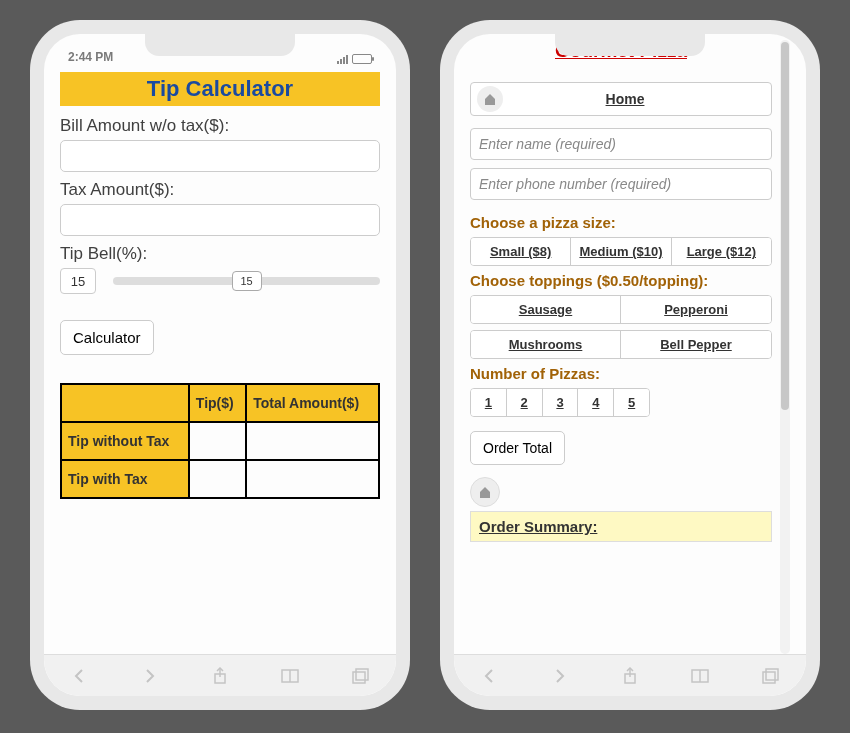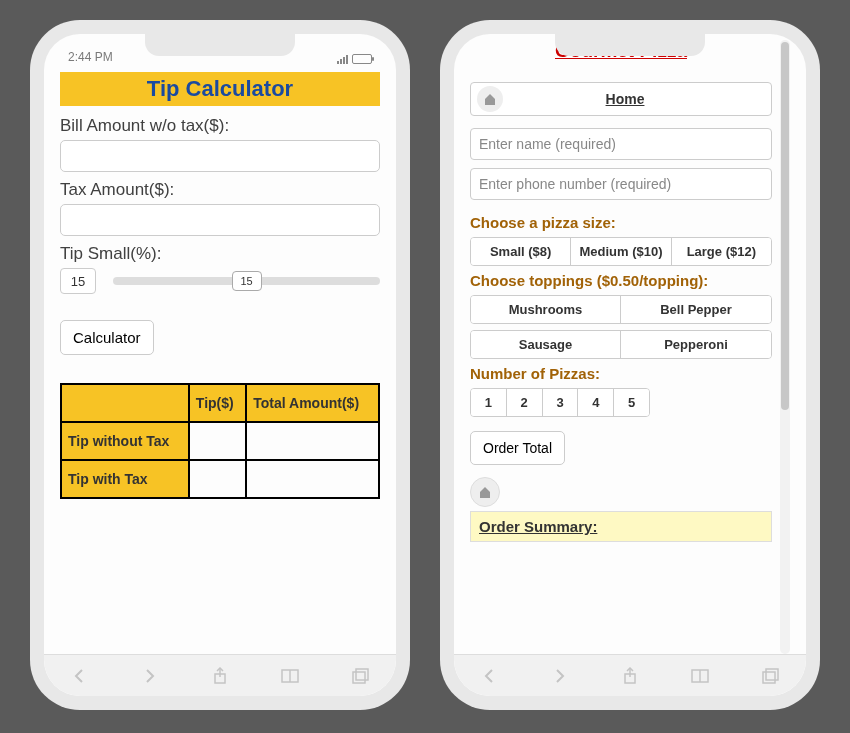--- a/index.html
+++ b/index.html
@@ -48,20 +48,21 @@
     z-index: 5;
   }
   .statusbar {
     height: 32px;
     display: flex;
     justify-content: space-between;
     align-items: flex-end;
     padding: 0 24px 2px;
     font-size: 12px;
     color: #7a7a7a;
+    font-weight: bold;
   }
   .status-icons { display: flex; align-items: center; gap: 4px; }
   .signal-bars { display: flex; align-items: flex-end; gap: 1px; }
   .signal-bars span { width: 2px; background: #888; }
   .signal-bars span:nth-child(1){height:3px;}
   .signal-bars span:nth-child(2){height:5px;}
   .signal-bars span:nth-child(3){height:7px;}
   .signal-bars span:nth-child(4){height:9px;}
   .battery {
     width: 20px; height: 10px; border: 1px solid #888; border-radius: 2px; position: relative;
@@ -185,28 +186,28 @@
     display:flex; align-items:center; border:1px solid #ccc; border-radius:4px;
     background:#fff; height:34px; margin-bottom:12px;text-decoration:underline;
   }
   .gp-home .home-ico {
     width:26px; height:26px; margin:0 6px; border-radius:50%; background:#eee;
     display:flex; align-items:center; justify-content:center; color:#888;
   }
   .gp-home .home-label { flex:1; text-align:center; font-weight:bold; padding-right:30px; }
   .gp-input {
     width:100%; height:32px; border:1px solid #ccc; border-radius:4px; background:#fff;
-    padding:4px 8px; margin-bottom:8px; font-size:14px; color:#14532d;
+    padding:4px 8px; margin-bottom:8px; font-size:14px; color:#14532d;font-style:italic;
   }
   .gp-input::placeholder { color:#888; }
   .gp-section-label {
     color:#a16207; font-weight:bold; font-size:15px; margin:6px 0 6px;
   }
   .seg {
-    display:flex; border:1px solid #ccc; border-radius:4px; overflow:hidden; margin-bottom:6px;
+    display:flex; border:1px solid #ccc; border-radius:4px; overflow:hidden; margin-bottom:6px;text-decoration:underline;
   }
   .seg .opt {
     flex:1; text-align:center; padding:6px 4px; font-size:13px; font-weight:bold;
     border-right:1px solid #ccc; background:#fff; cursor:pointer;
   }
   .seg .opt:last-child { border-right:none; }
   .seg.two .opt { flex: 1 1 50%; }
   .gp-btn {
     display:inline-block; padding:8px 12px; border:1px solid #ccc; border-radius:5px;
     background:#fff; font-size:14px; margin:8px 0; cursor:pointer;
@@ -250,21 +251,21 @@
             <div class="tc-label">Bill Amount w/o tax($):</div>
             <input class="tc-input" style="">
           </div>
 
           <div class="tc-row">
             <div class="tc-label">Tax Amount($):</div>
             <input class="tc-input" style="">
           </div>
 
           <div class="tc-row">
-            <div class="tc-label">Tip Small(%):</div>
+            <div class="tc-label">Tip Bell(%):</div>
             <div class="tip-rate-row">
               <div class="tip-rate-value">15</div>
               <div class="slider">
                 <div class="slider-track"></div>
                 <div class="slider-thumb">15</div>
               </div>
             </div>
           </div>
 
           <button class="calc-btn">Calculator</button>
@@ -347,26 +348,26 @@
 
               <div class="gp-section-label">Choose a pizza size:</div>
               <div class="seg">
                 <div class="opt">Small ($8)</div>
                 <div class="opt">Medium ($10)</div>
                 <div class="opt">Large ($12)</div>
               </div>
 
               <div class="gp-section-label">Choose toppings ($0.50/topping):</div>
               <div class="seg two">
+                <div class="opt">Sausage</div>
+                <div class="opt">Pepperoni</div>
+              </div>
+              <div class="seg two">
                 <div class="opt">Mushrooms</div>
                 <div class="opt">Bell Pepper</div>
-              </div>
-              <div class="seg two">
-                <div class="opt">Sausage</div>
-                <div class="opt">Pepperoni</div>
               </div>
 
               <div class="gp-section-label">Number of Pizzas:</div>
               <div class="seg" style="width:180px">
                 <div class="opt">1</div>
                 <div class="opt">2</div>
                 <div class="opt">3</div>
                 <div class="opt">4</div>
                 <div class="opt">5</div>
               </div>

